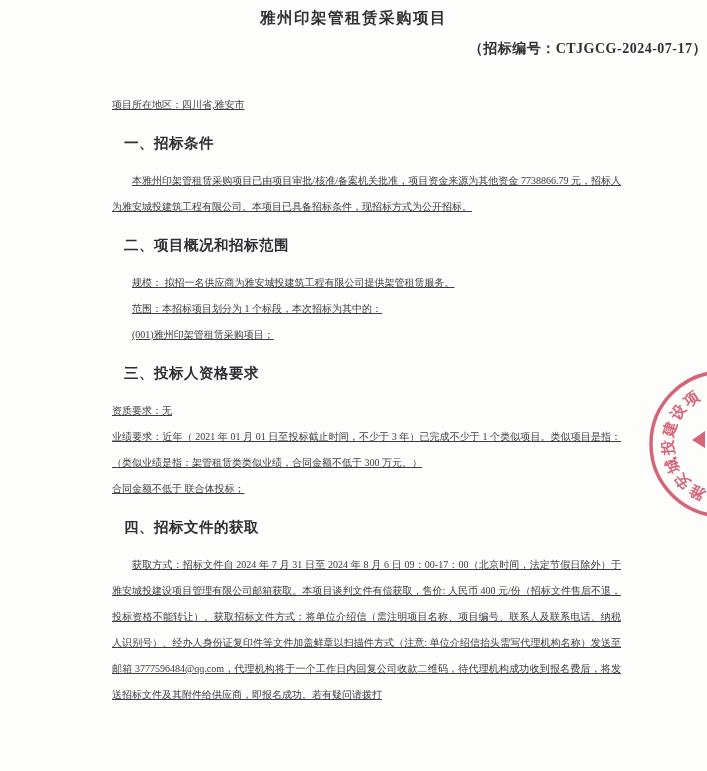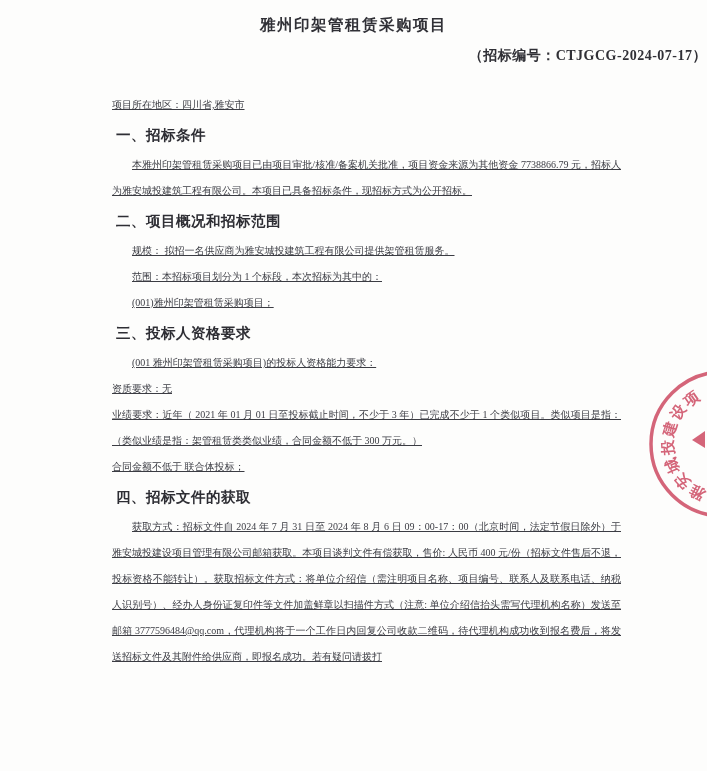--- a/index.html
+++ b/index.html
@@ -7,21 +7,21 @@
     position:relative;
     width:707px; height:771px;
     margin:0 auto;
     background:#fdfdfc;
     overflow:hidden;
     font-family:"Liberation Serif","DejaVu Serif",serif;
     color:#3b3c43;
   }
   .doc-title {
     text-align:center;
-    padding-top:15px;
+    padding-top:8px;
     font-size:15.5px;
     font-weight:bold;
     letter-spacing:1.5px;
     color:#303036;
   }
   .doc-subtitle {
     text-align:right;
     margin-top:11px;
     font-size:14px;
     font-weight:bold;
@@ -35,21 +35,21 @@
   .content p {
     margin:0;
     font-size:10px;
     line-height:26px;
     text-align:justify;
     word-break:break-all;
     text-decoration:underline;
   }
   .content p.indent { text-indent:2em; }
   .content h3 {
-    margin:4px;
+    margin:12px;
     font-size:14.5px;
     font-weight:bold;
     line-height:26px;
     letter-spacing:0.5px;
     color:#2e2e34;
   }
   em.ital { font-style:italic; }
   .seal {
     position:absolute;
     right:0; top:346px;
@@ -82,21 +82,20 @@
 
     <div>
       <h3>二、项目概况和招标范围</h3>
       <p class="indent">规模： 拟招一名供应商为雅安城投建筑工程有限公司提供架管租赁服务。</p>
       <p class="indent">范围：本招标项目划分为 1 个标段，本次招标为其中的：</p>
       <p class="indent">(001)雅州印架管租赁采购项目；</p>
     </div>
 
     <div>
       <h3>三、投标人资格要求</h3>
-      <p class="indent">(001 雅州印架管租赁采购项目)的投标人资格能力要求：</p>
       <p>资质要求：无</p>
       <p>业绩要求：近年（ 2021 年 01 月 01 日至投标截止时间，不少于 3 年）已完成不少于 1  个类似项目。类似项目是指：（类似业绩是指：架管租赁类类似业绩，合同金额不低于 300 万元。）</p>
       <p>合同金额不低于 联合体投标；</p>
     </div>
 
     <div>
       <h3>四、招标文件的获取</h3>
       <p class="indent">获取方式：招标文件自 2024 年 7 月 31 日至 2024 年 8 月 6 日 09：00-17：00（北京时间，法定节假日除外）于雅安城投建设项目管理有限公司邮箱获取。本项目谈判文件有偿获取，售价: 人民币 400 元/份（招标文件售后不退，投标资格不能转让）。获取招标文件方式：将单位介绍信（需注明项目名称、项目编号、联系人及联系电话、纳税人识别号）、经办人身份证复印件等文件加盖鲜章以扫描件方式（注意: 单位介绍信抬头需写代理机构名称）发送至邮箱 3777596484@qq.com，代理机构将于一个工作日内回复公司收款二维码，待代理机构成功收到报名费后，将发送招标文件及其附件给供应商，即报名成功。若有疑问请拨打</p>
     </div>
 

